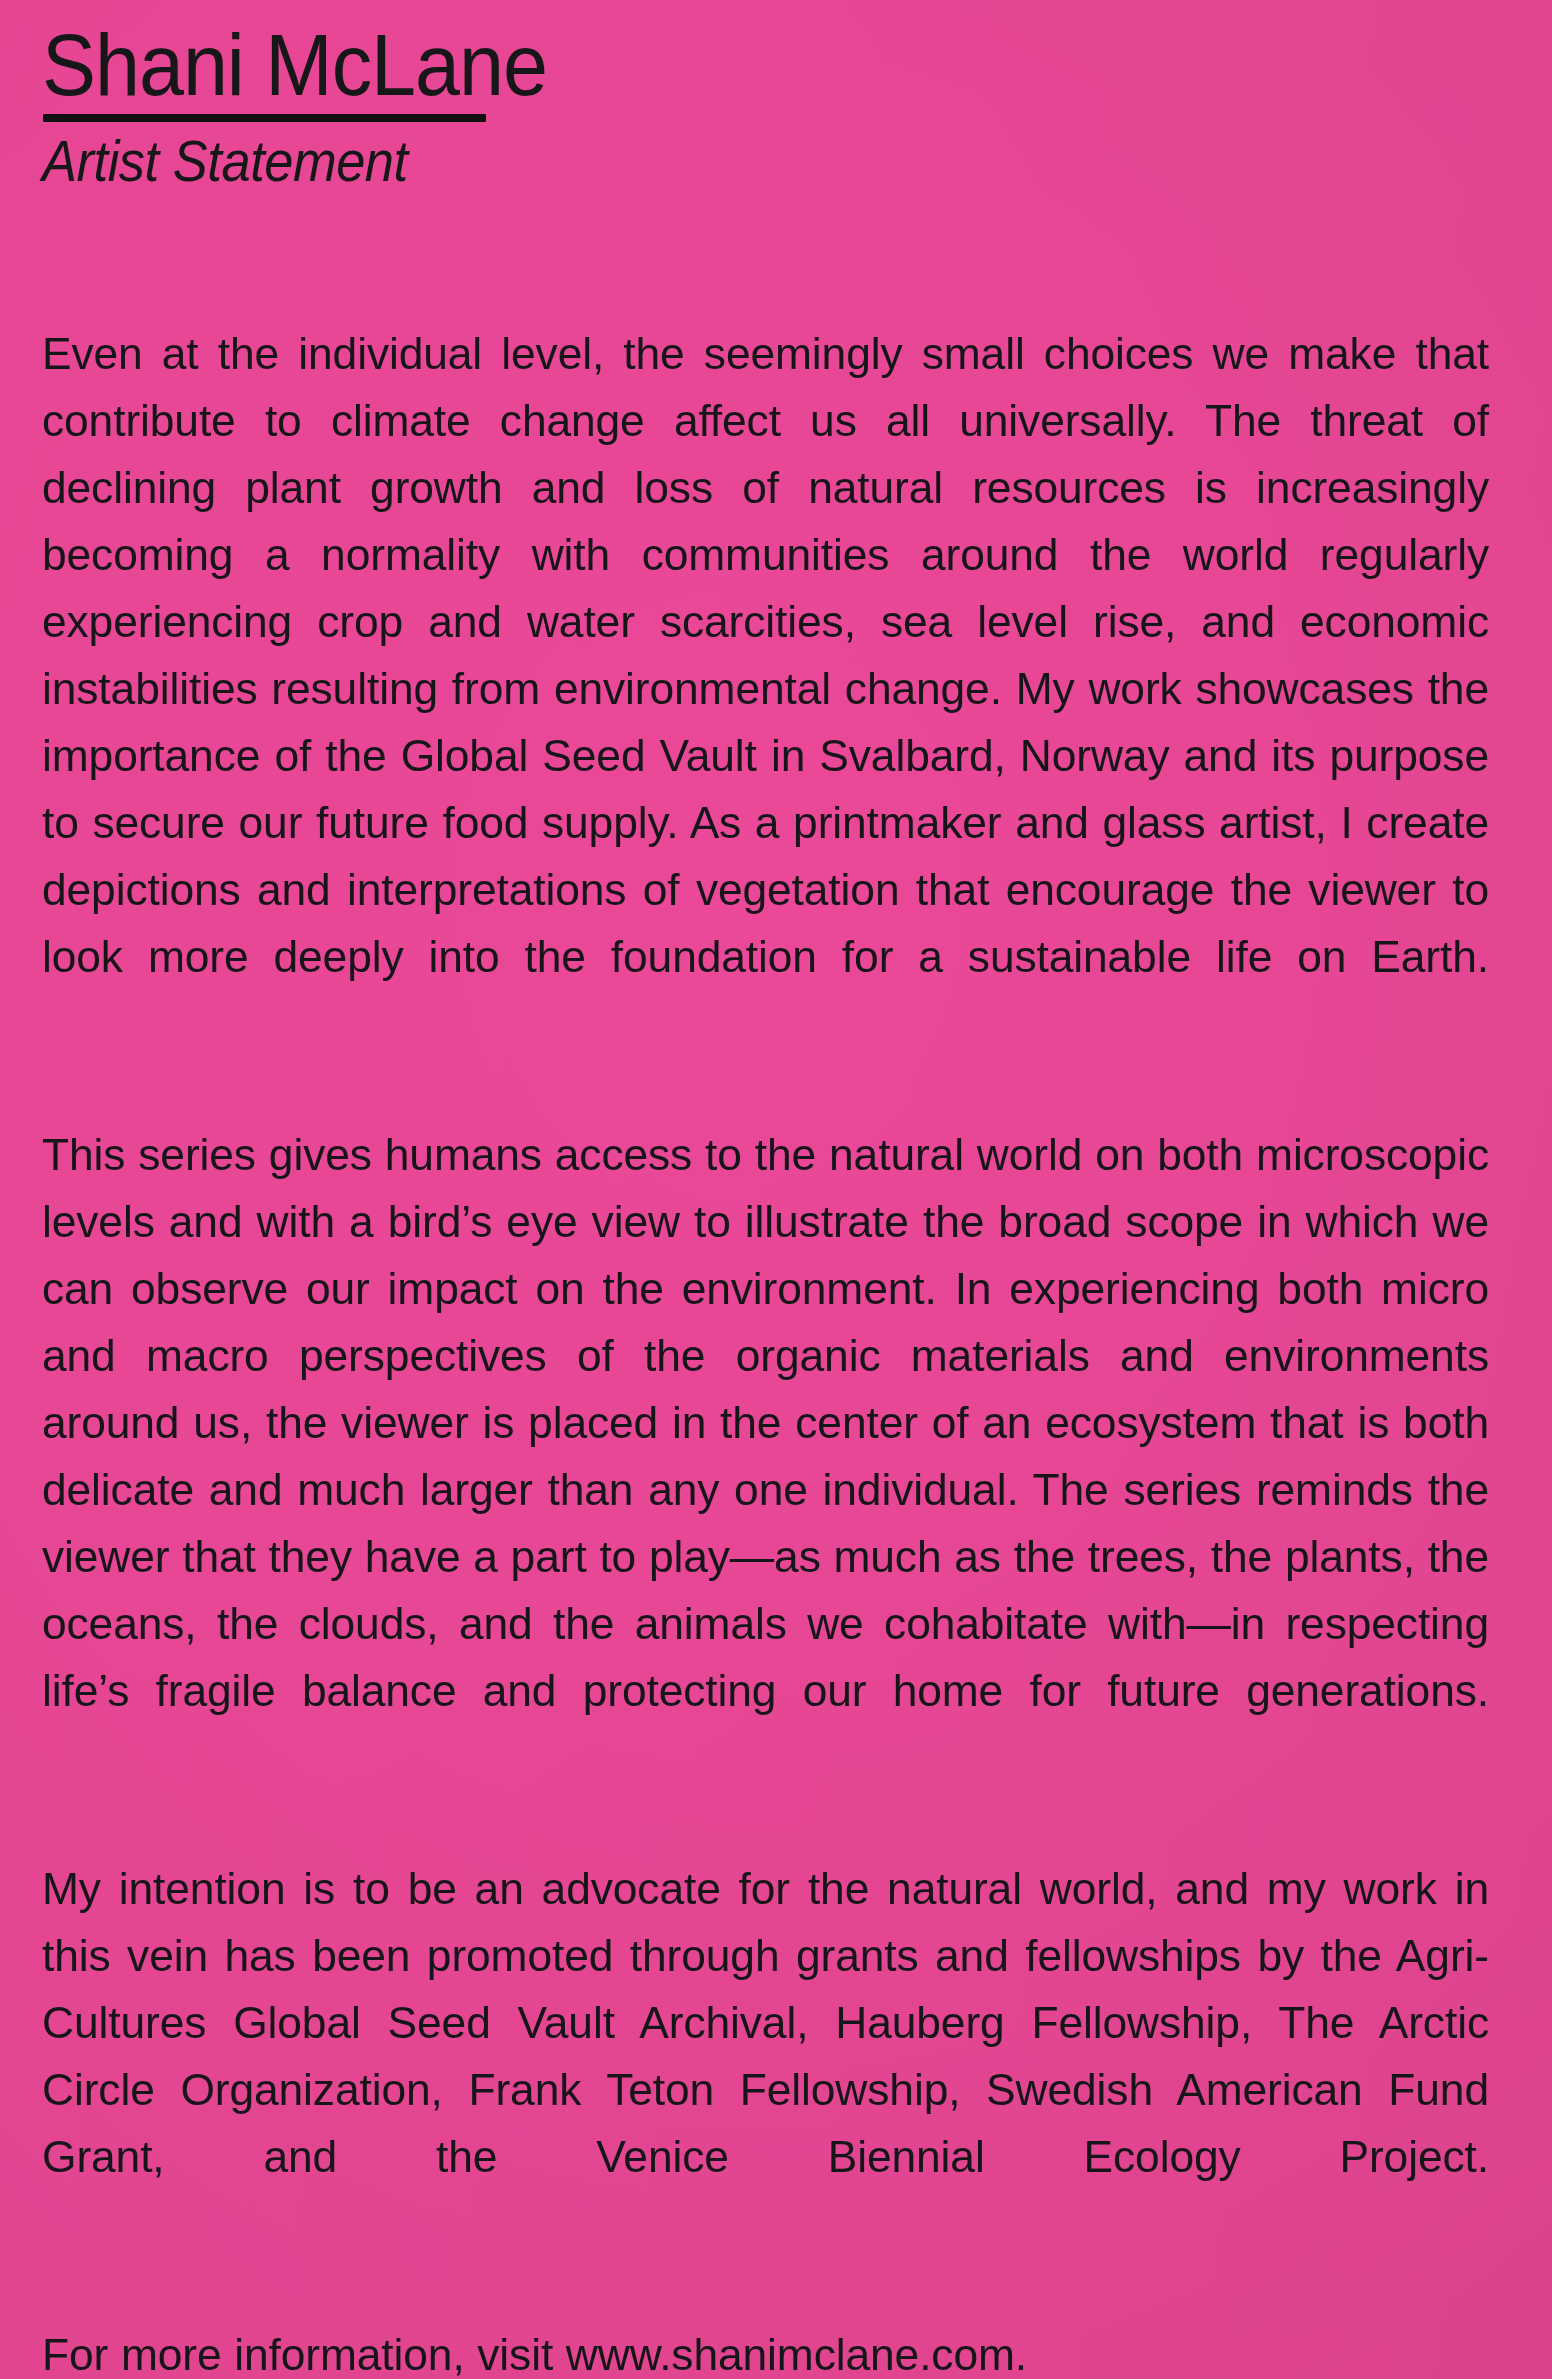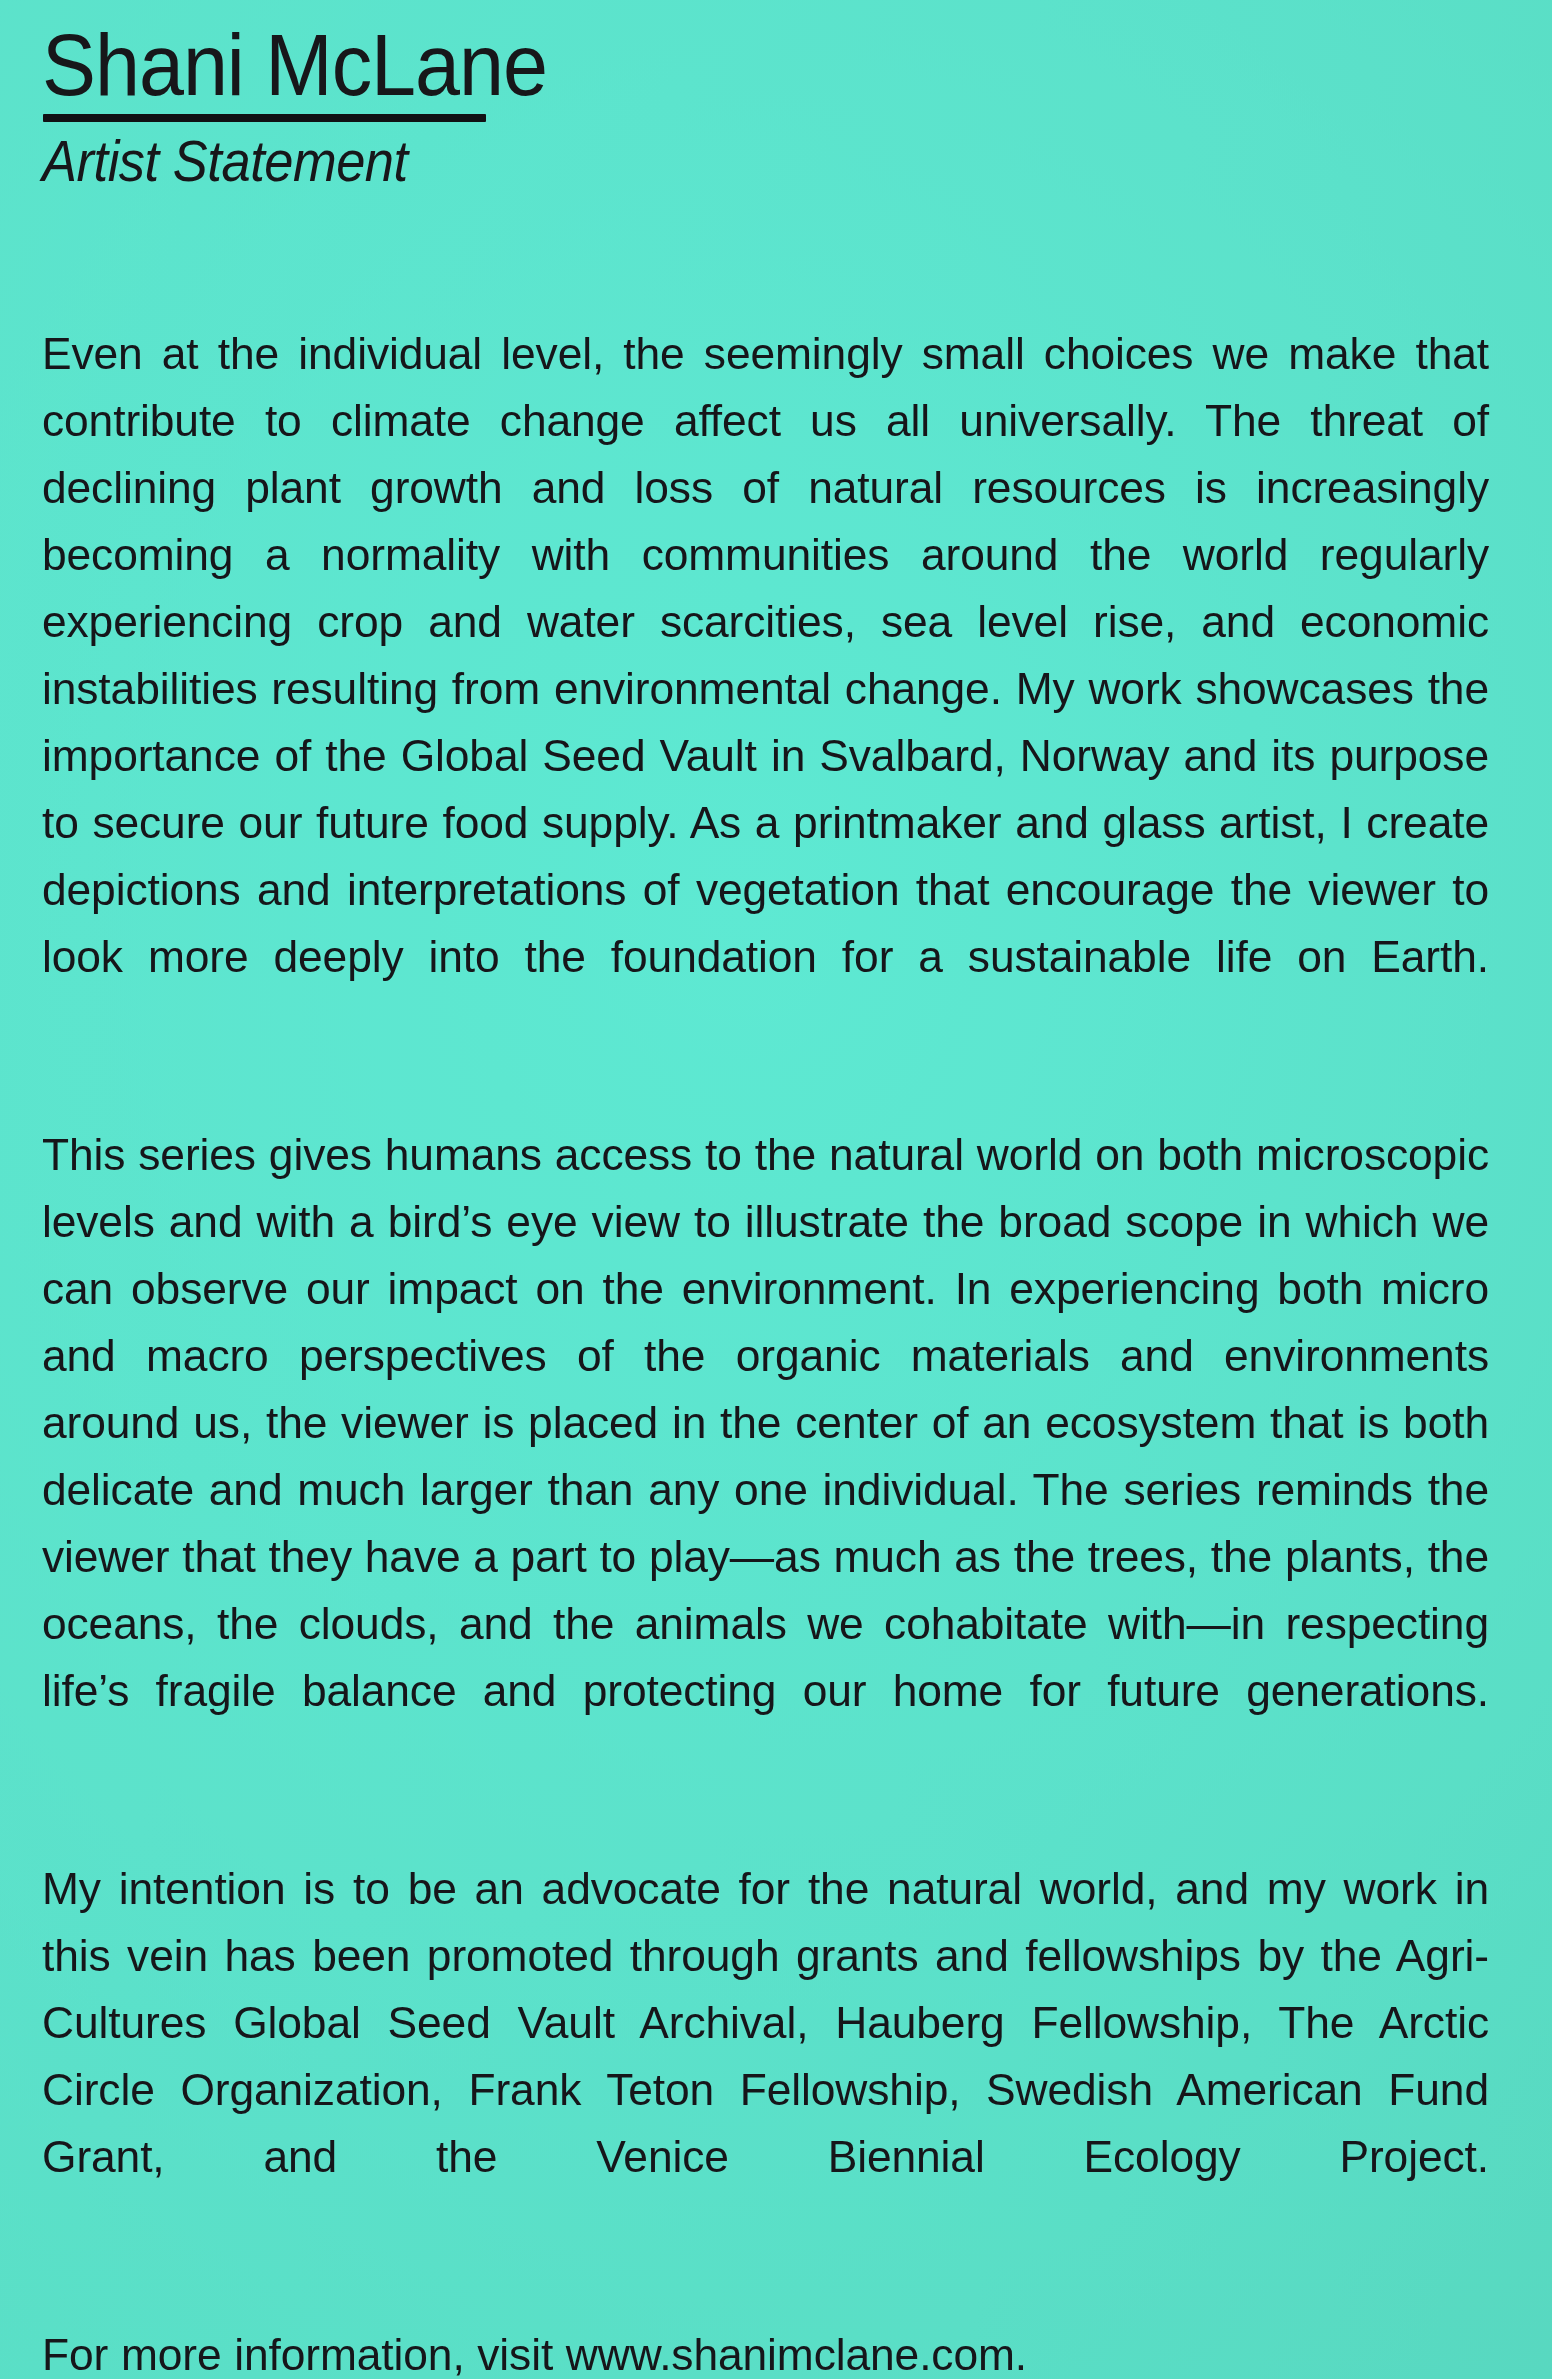--- a/index.html
+++ b/index.html
@@ -11,21 +11,21 @@
   body {
     font-family: "Liberation Sans", sans-serif;
   }
 
   
   #page {
     position: relative;
     width: 1552px;
     height: 2379px;
     overflow: hidden;
-    background: #5eead4;
+    background: #ec4899;
     box-sizing: border-box;
   }
 
   
   #paper-texture {
     position: absolute;
     inset: 0;
     pointer-events: none;
     background:
       radial-gradient(130% 100% at 48% 38%,

